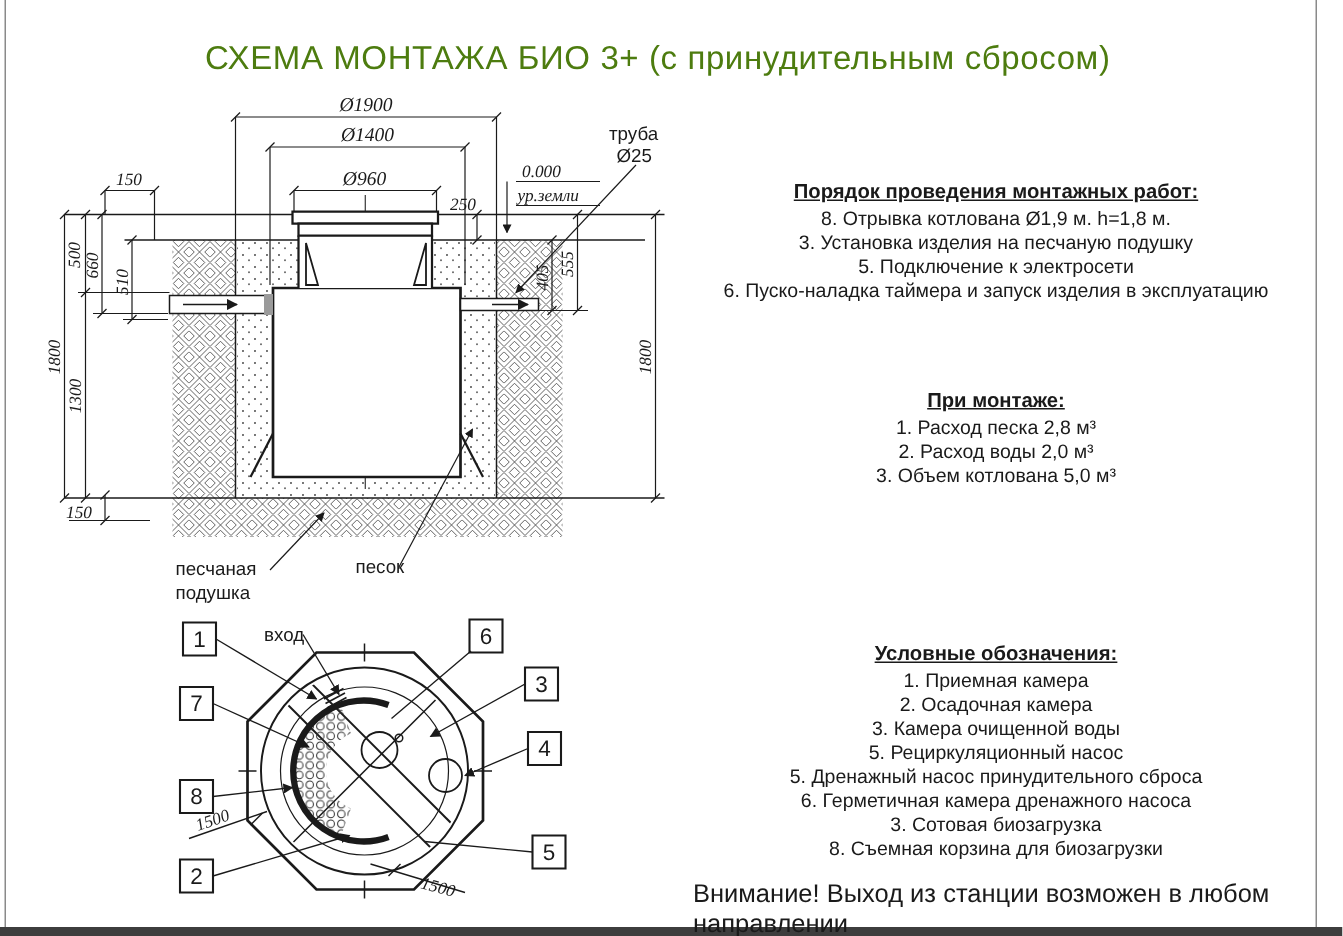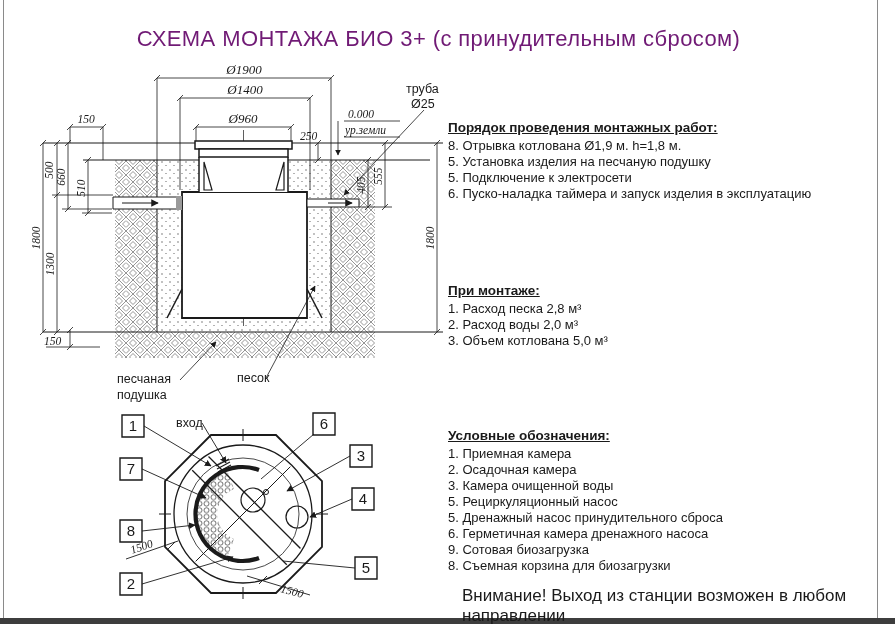--- a/index.html
+++ b/index.html
@@ -1,22 +1,22 @@
 <!DOCTYPE html>
 <html><head>
 <meta charset="utf-8">
 <style>
   html,body{margin:0;padding:0;}
   body{width:895px;height:624px;position:relative;background:#ffffff;overflow:hidden;
        font-family:"Liberation Sans",sans-serif;color:#1a1a1a;}
   .frame-line{position:absolute;top:0;bottom:6px;width:1px;background:#8a8a8a;}
   #bottom-bar{position:absolute;left:0;right:0;bottom:0;height:6px;background:#3d3d3d;}
   #title{position:absolute;left:0;top:26px;width:877px;text-align:center;
-         font-size:22px;letter-spacing:.4px;color:#701a75;}
-  .txtblock{position:absolute;left:448px;width:404px;font-size:13px;line-height:16px;}
+         font-size:22px;letter-spacing:.4px;color:#4d7c0f;}
+  .txtblock{position:absolute;left:462px;width:404px;font-size:13px;line-height:16px;text-align:center;}
   .txtblock h3{margin:0 0 2px 0;font-size:13.5px;line-height:17px;text-decoration:underline;}
   .txtblock p{margin:0;}
   #warning{position:absolute;left:462px;top:586px;font-size:17px;}
   svg text{fill:#1a1a1a;}
   .dim{font-family:"Liberation Serif",serif;font-style:italic;font-size:13px;}
   .dim-s{font-family:"Liberation Serif",serif;font-style:italic;font-size:11.5px;}
   .lbl{font-family:"Liberation Sans",sans-serif;font-size:12.5px;}
   .callout-num{font-family:"Liberation Sans",sans-serif;font-size:15px;}
   line,path,rect,polygon,circle,polyline{vector-effect:non-scaling-stroke;}
 </style>
@@ -265,37 +265,37 @@
       <text class="callout-num" x="361" y="461" text-anchor="middle">3</text>
       <text class="callout-num" x="363" y="504" text-anchor="middle">4</text>
       <text class="callout-num" x="366" y="573" text-anchor="middle">5</text>
     </g>
   </g>
 </svg>
 
 <div class="txtblock" style="top:119px;">
   <h3>Порядок проведения монтажных работ:</h3>
   <p>8. Отрывка котлована Ø1,9 м. h=1,8 м.</p>
-  <p>5. Установка изделия на песчаную подушку</p>
+  <p>3. Установка изделия на песчаную подушку</p>
   <p>5. Подключение к электросети</p>
   <p>6. Пуско-наладка таймера и запуск изделия в эксплуатацию</p>
 </div>
 
-<div class="txtblock" style="top:258px;margin-top:24px;">
+<div class="txtblock" style="top:258px;">
   <h3>При монтаже:</h3>
   <p>1. Расход песка 2,8 м³</p>
   <p>2. Расход воды 2,0 м³</p>
   <p>3. Объем котлована 5,0 м³</p>
 </div>
 
 <div class="txtblock" style="top:427px;">
   <h3>Условные обозначения:</h3>
   <p>1. Приемная камера</p>
   <p>2. Осадочная камера</p>
   <p>3. Камера очищенной воды</p>
   <p>5. Рециркуляционный насос</p>
   <p>5. Дренажный насос принудительного сброса</p>
   <p>6. Герметичная камера дренажного насоса</p>
-  <p>9. Сотовая биозагрузка</p>
+  <p>3. Сотовая биозагрузка</p>
   <p>8. Съемная корзина для биозагрузки</p>
 </div>
 
 <div id="warning">Внимание! Выход из станции возможен в любом направлении</div>
 
 </body></html>

